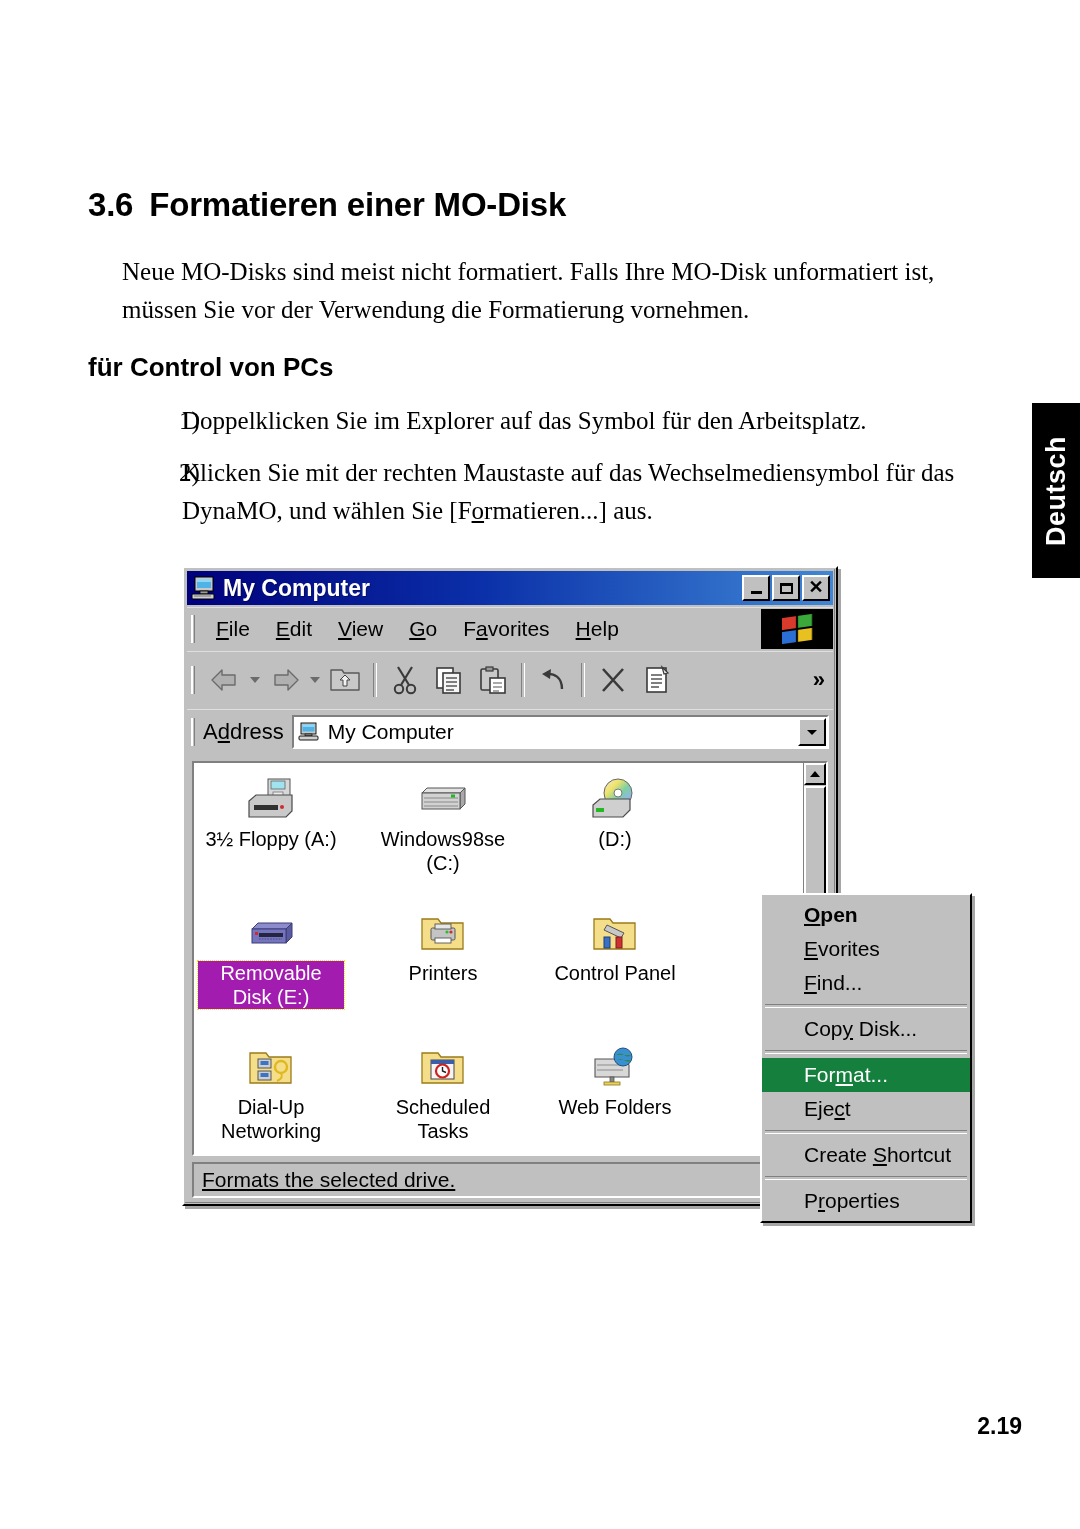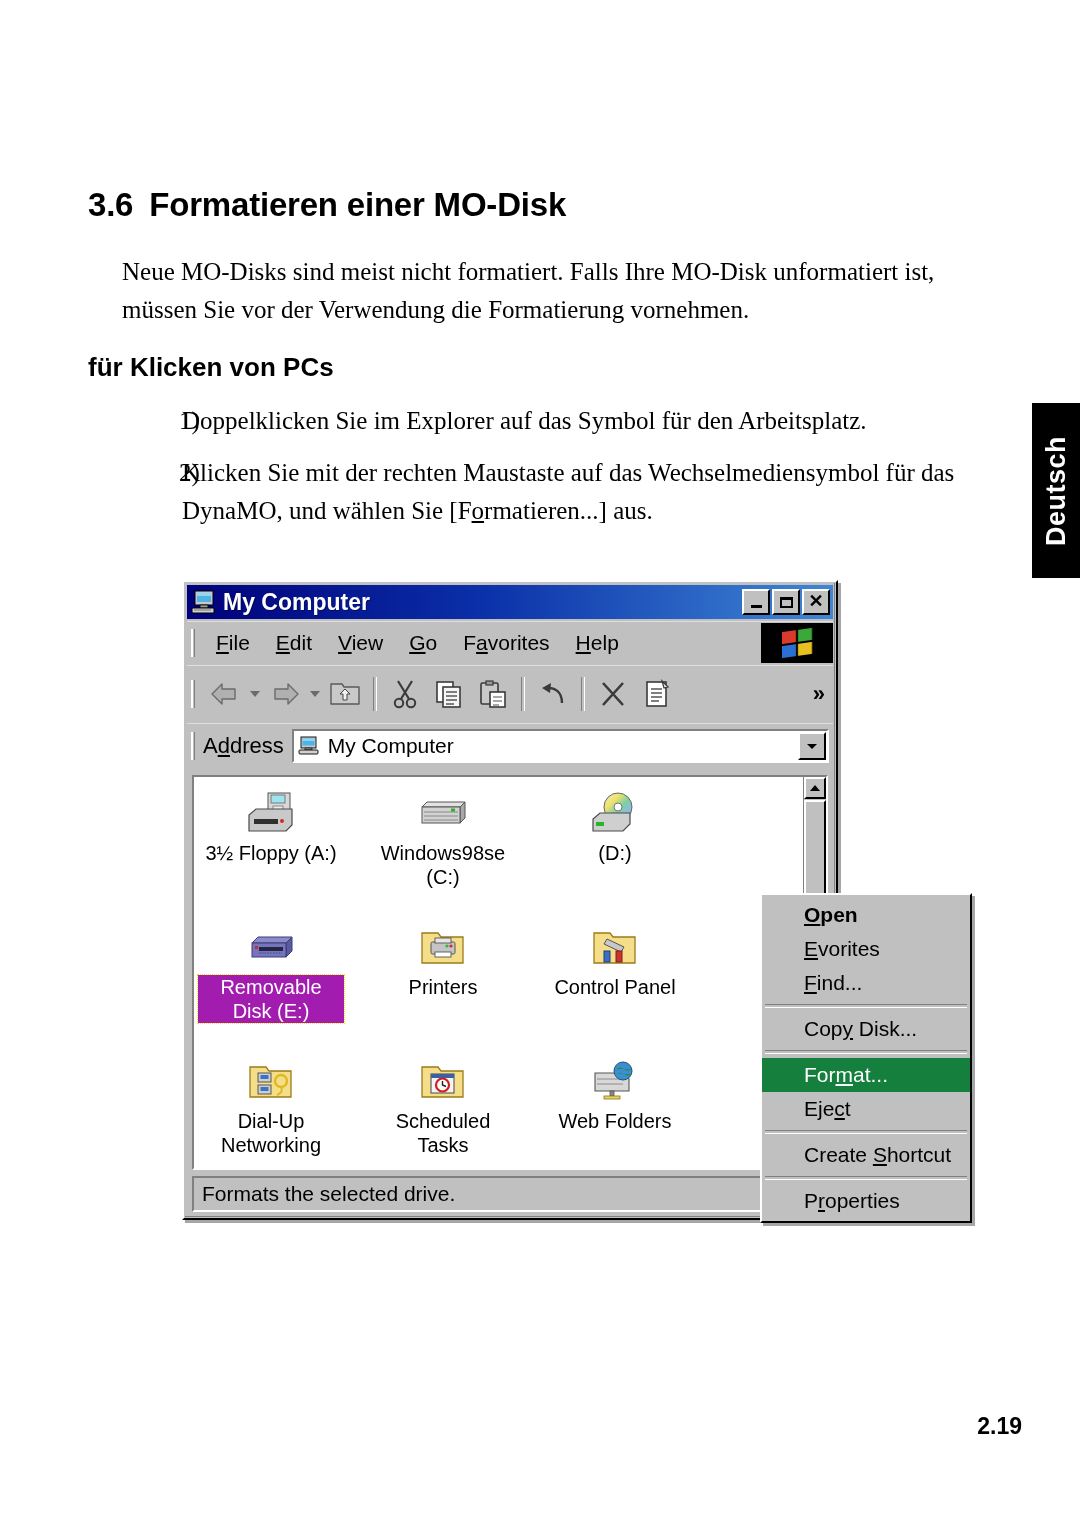--- a/index.html
+++ b/index.html
@@ -106,21 +106,21 @@
     font-family: "Liberation Sans", sans-serif;
     font-weight: bold;
     font-size: 23px;
     margin-left: 24px;
   }
 
   
   .win {
     position: absolute;
     left: 182px;
-    top: 580px;
+    top: 566px;
     width: 656px;
     height: 640px;
     background: #c0c0c0;
     border-top: 2px solid #ffffff;
     border-left: 2px solid #ffffff;
     border-right: 2px solid #000000;
     border-bottom: 2px solid #000000;
     box-sizing: border-box;
     font-family: "Liberation Sans", sans-serif;
     box-shadow: 3px 3px 0 rgba(0,0,0,0.35);
@@ -406,20 +406,21 @@
     height: 36px;
     background: #c0c0c0;
     border-top: 2px solid #808080;
     border-left: 2px solid #808080;
     border-right: 2px solid #ffffff;
     border-bottom: 2px solid #ffffff;
     box-sizing: border-box;
     display: flex;
     align-items: center;
     padding-left: 8px;
+    text-decoration: underline;
   }
   .statusbar .st-text {
     font-family: "Liberation Sans", sans-serif;
     font-size: 21px;
   }
 
   
   .ctxmenu {
     position: absolute;
     left: 760px;
@@ -461,21 +462,21 @@
 </style>
 </head>
 <body>
 
 <div class="doc-h1">
   <span class="num">3.6</span><span>Formatieren einer MO-Disk</span>
 </div>
 
 <div class="doc-para">Neue MO-Disks sind meist nicht formatiert. Falls Ihre MO-Disk unformatiert ist, müssen Sie vor der Verwendung die Formatierung vornehmen.</div>
 
-<div class="doc-h2">für Klicken von PCs</div>
+<div class="doc-h2">für Control von PCs</div>
 
 <div class="doc-list">
   <div class="doc-li">
     <span class="marker">1)</span>
     <span class="body">Doppelklicken Sie im Explorer auf das Symbol für den Arbeitsplatz.</span>
   </div>
   <div class="doc-li">
     <span class="marker">2)</span>
     <span class="body"><span>Klicken Sie mit der rechten Maustaste auf das Wechselmediensymbol für das DynaMO, und wählen Sie [F</span><u>o</u><span>rmatieren...] aus.</span></span>
   </div>

